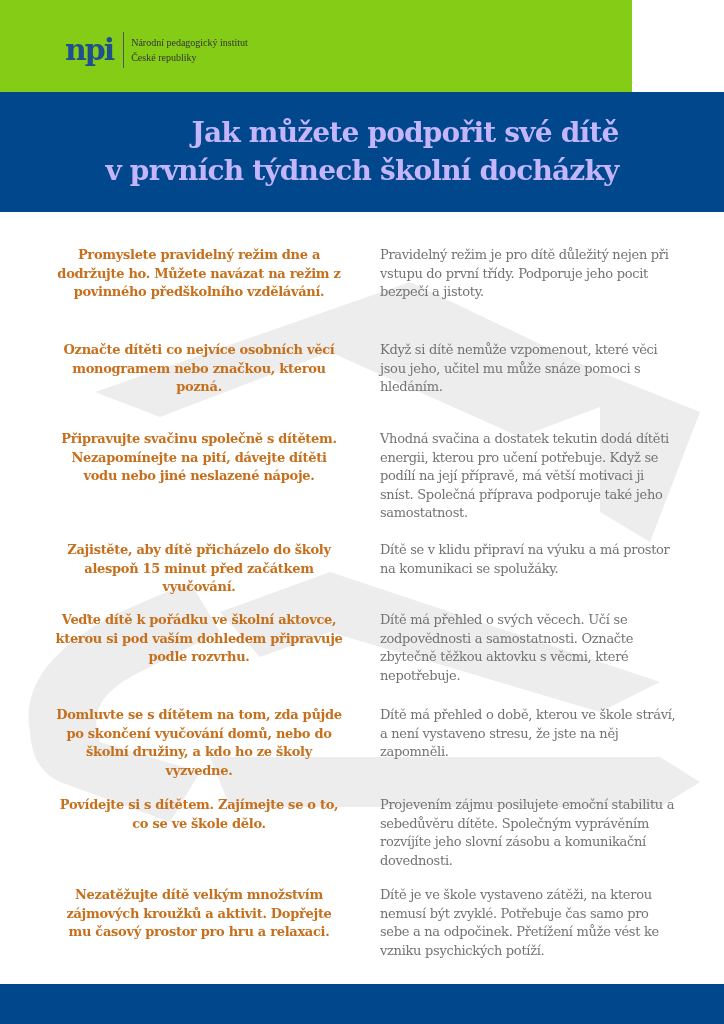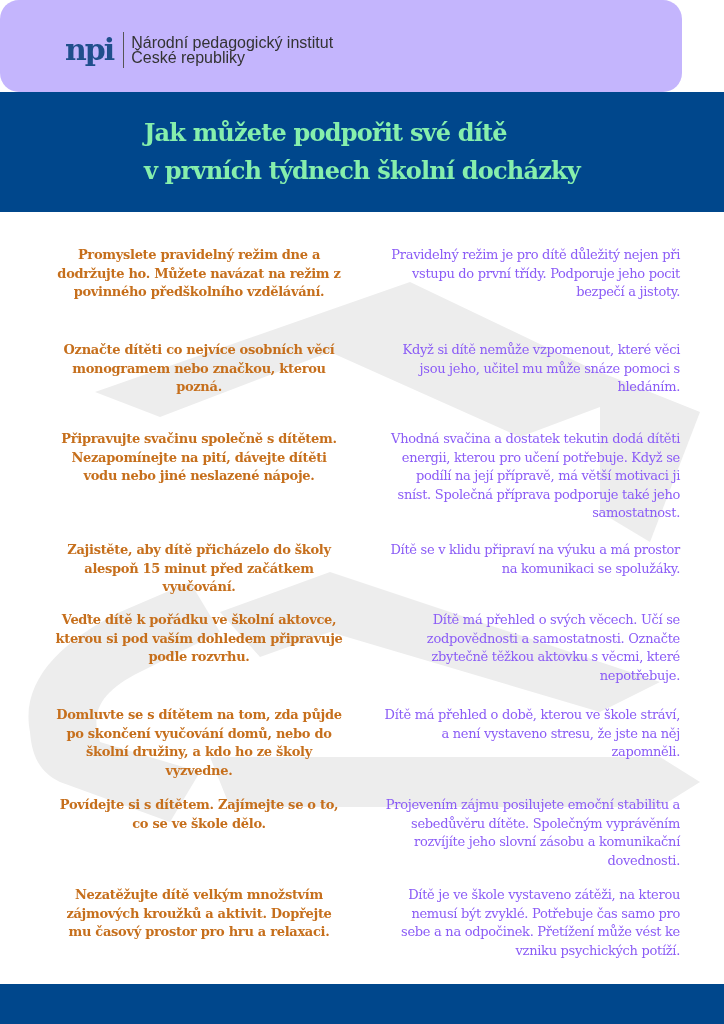--- a/index.html
+++ b/index.html
@@ -1,28 +1,28 @@
 <!DOCTYPE html>
 <html><head>
 <meta charset="utf-8">
 <style>
   html, body { margin:0; padding:0; }
   body { width:724px; height:1024px; background:#ffffff; position:relative; overflow:hidden; font-family:"DejaVu Serif", serif; }
-  .header { position:absolute; left:0; top:0; width:682px; height:92px; background:#c4b5fd;border-radius:19px; }
+  .header { position:absolute; left:0; top:0; width:632px; height:92px; background:#84cc16; }
   .logo { position:absolute; left:65px; top:32px; display:flex; align-items:center; }
   .logo-mark { font-family:"DejaVu Serif", serif; font-weight:bold; font-size:30px; color:#1f4f8c; letter-spacing:-2px; line-height:1; }
   .logo-sep { width:1px; height:36px; background:#555; margin:0 7px 0 10px; }
-  .logo-text { font-family:Liberation Sans, sans-serif; font-size:16px; color:#333; line-height:15px; }
+  .logo-text { font-family:Liberation Serif, serif; font-size:10px; color:#333; line-height:15px; }
   .banner { position:absolute; left:0; top:92px; width:724px; height:120px; background:#00478c; display:flex; flex-direction:column; align-items:center; justify-content:center; }
-  .banner h1 { margin:0; color:#86efac; font-family:"DejaVu Serif", serif; font-weight:bold; font-size:24px; line-height:38px; text-align:left; letter-spacing:-0.8px; }
+  .banner h1 { margin:0; color:#c4b5fd; font-family:"DejaVu Serif", serif; font-weight:bold; font-size:28px; line-height:38px; text-align:right; letter-spacing:-0.8px; }
   .watermark { position:absolute; left:0; top:212px; width:724px; height:760px; z-index:0; }
   .content { position:absolute; left:0; top:246px; width:724px; z-index:1; }
   .row { position:absolute; left:0; width:724px; }
   .left { position:absolute; right:380px; width:290px; text-align:center; color:#c66f1c; font-family:"DejaVu Serif", serif; font-weight:bold; font-size:13px; line-height:18.5px; letter-spacing:-0.3px; }
-  .right { position:absolute; left:380px; width:300px; text-align:right; color:#8b5cf6; font-family:"DejaVu Serif", serif; font-size:13px; line-height:18.5px; letter-spacing:-0.3px; }
+  .right { position:absolute; left:380px; width:300px; text-align:left; color:#737373; font-family:"DejaVu Serif", serif; font-size:13px; line-height:18.5px; letter-spacing:-0.3px; }
   .footer { position:absolute; left:0; top:984px; width:724px; height:40px; background:#00478c; }
 </style>
 </head>
 <body>
 
 <div class="header">
   <div class="logo">
     <span class="logo-mark">npi</span>
     <span class="logo-sep"></span>
     <span class="logo-text">

